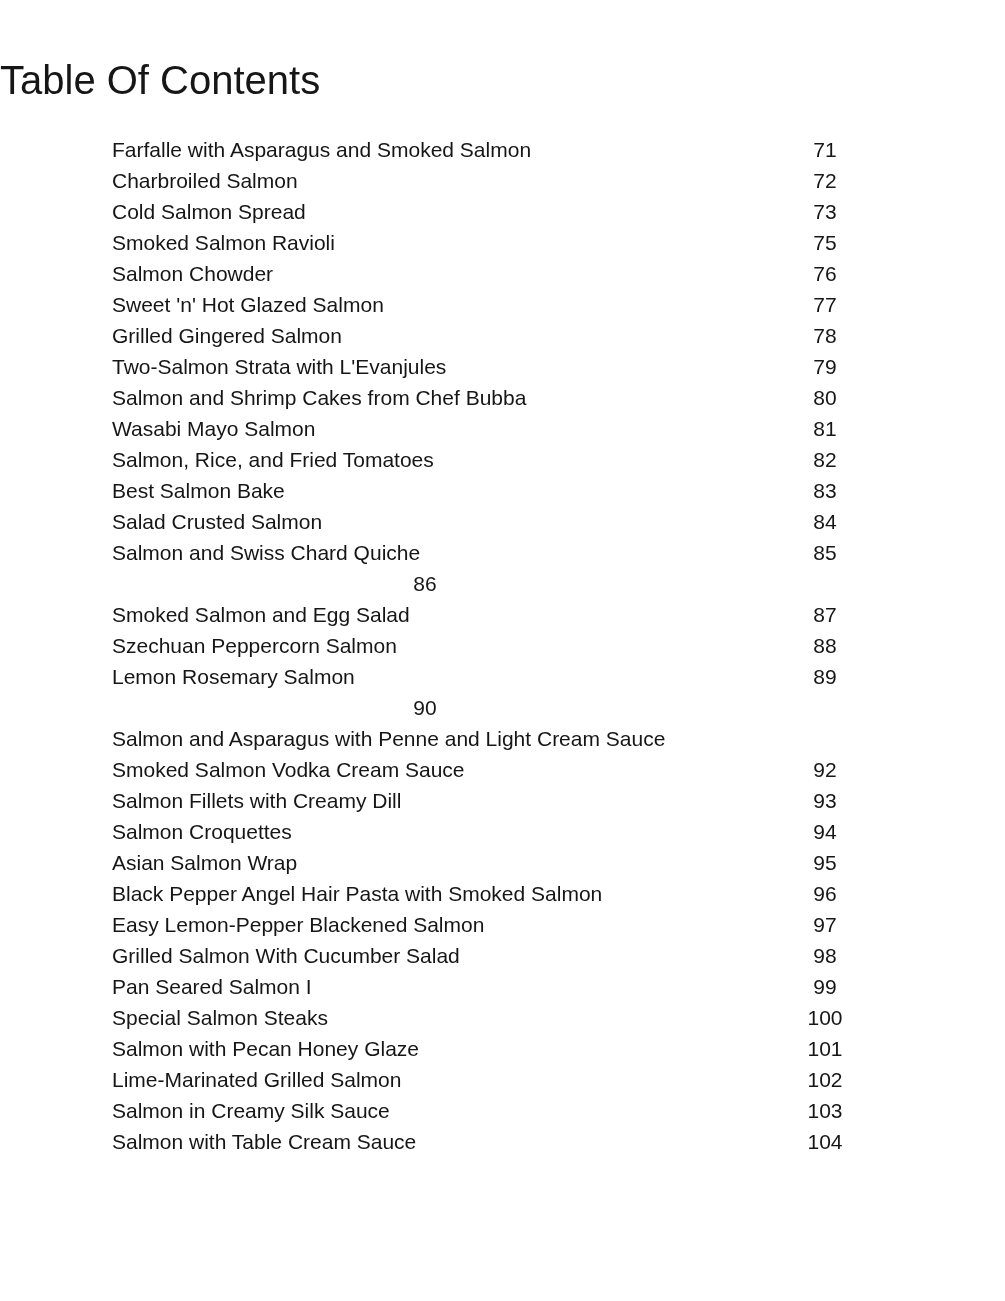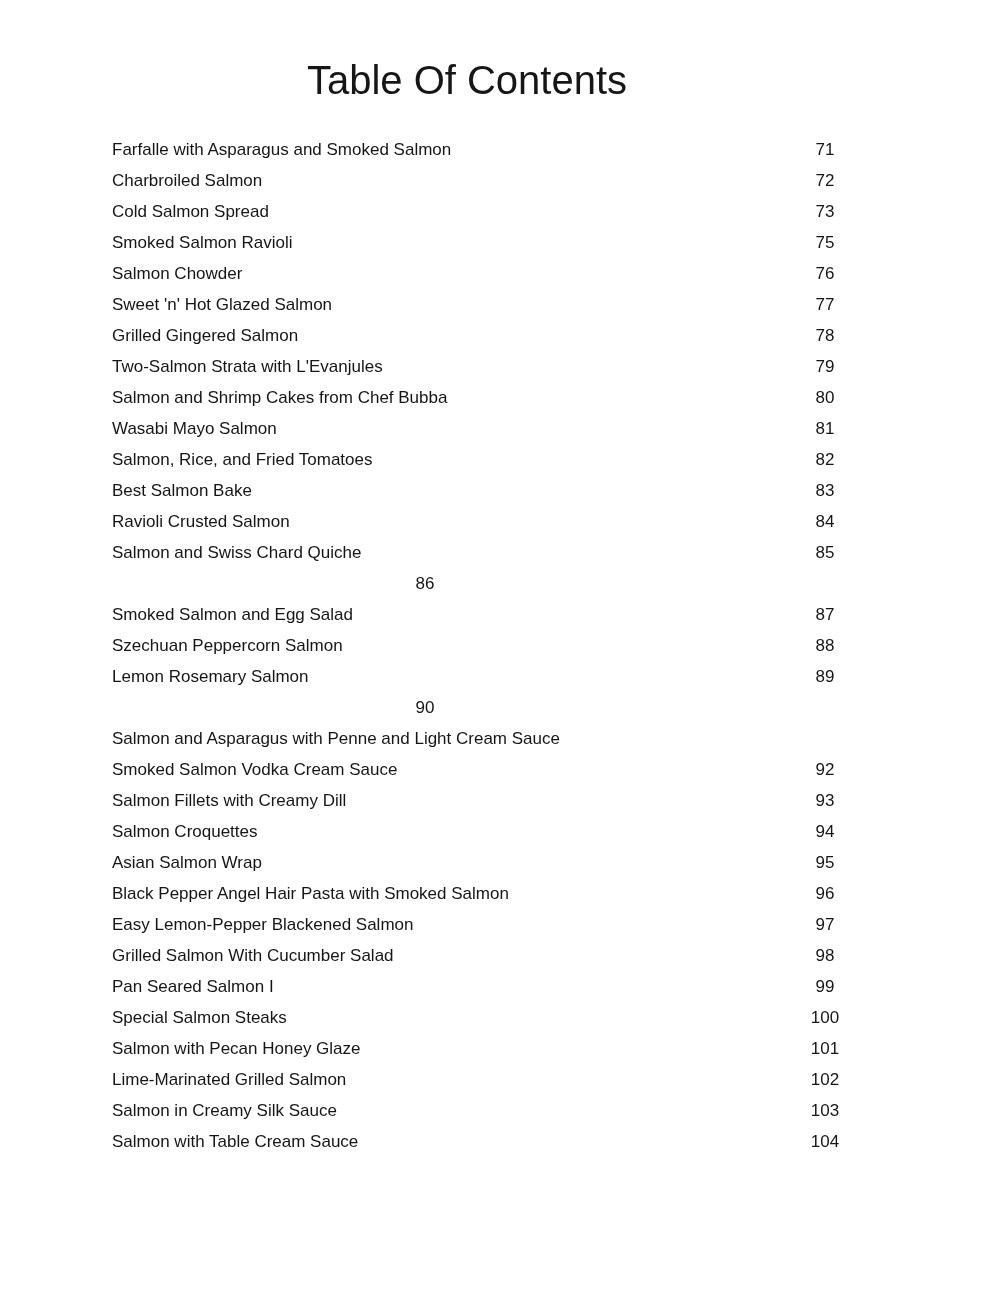--- a/index.html
+++ b/index.html
@@ -12,37 +12,36 @@
     position: relative;
     font-family: "Liberation Sans", sans-serif;
     color: #161616;
     overflow: hidden;
   }
   .doc-title {
     position: absolute;
     top: 58px;
     left: 0;
     width: 934px;
-    text-align: center;
     font-size: 40px;
     font-weight: 400;
     color: #161616;
   }
   .toc {
     position: absolute;
     top: 134px;
     left: 112px;
     width: 800px;
   }
   .toc-row {
     display: grid;
     grid-template-columns: 626px auto;
     height: 31px;
     align-items: center;
-    font-size: 17px;
+    font-size: 21px;
     line-height: 31px;
     white-space: nowrap;
   }
   .toc-entry-title {
     text-align: left;
   }
   .toc-entry-page {
     text-align: center;
   }
 </style>
@@ -108,21 +107,21 @@
     <span class="toc-entry-title">Salmon, Rice, and Fried Tomatoes</span>
     <span class="toc-entry-page">82</span>
   </div>
 
   <div class="toc-row">
     <span class="toc-entry-title">Best Salmon Bake</span>
     <span class="toc-entry-page">83</span>
   </div>
 
   <div class="toc-row">
-    <span class="toc-entry-title">Ravioli Crusted Salmon</span>
+    <span class="toc-entry-title">Salad Crusted Salmon</span>
     <span class="toc-entry-page">84</span>
   </div>
 
   <div class="toc-row">
     <span class="toc-entry-title">Salmon and Swiss Chard Quiche</span>
     <span class="toc-entry-page">85</span>
   </div>
 
   <div class="toc-row">
     <span class="toc-entry-page">86</span>

